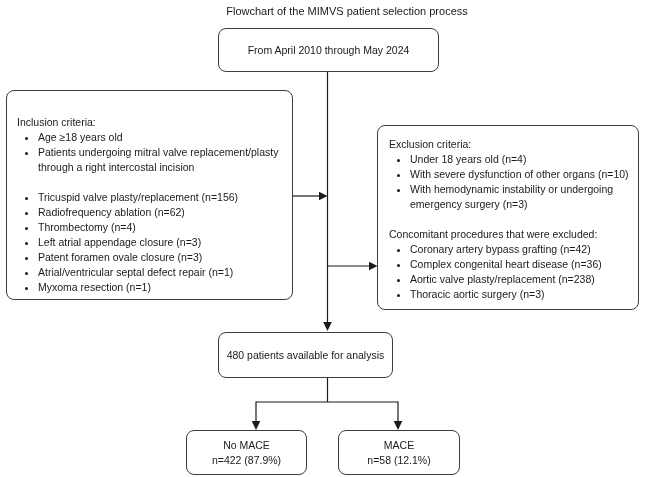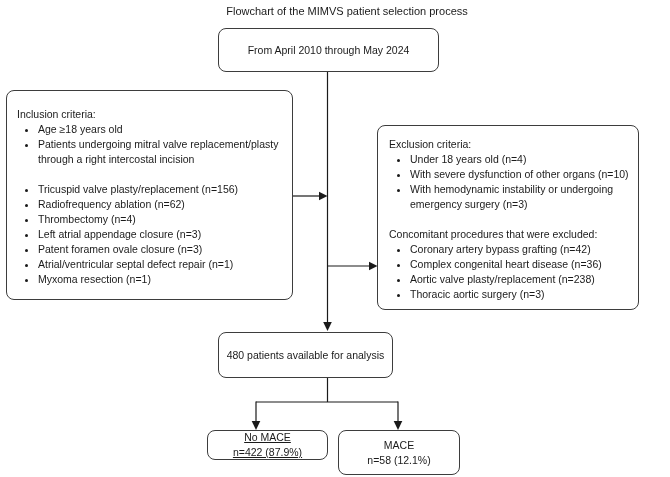--- a/index.html
+++ b/index.html
@@ -38,24 +38,24 @@
     color: #1a1a1a;
   }
   .box.centered {
     display: flex;
     flex-direction: column;
     align-items: center;
     justify-content: center;
     text-align: center;
   }
   #start-box    { left: 218px; top: 28px;  width: 221px; height: 44px; }
-  #inclusion-box{ left: 6px;   top: 90px;  width: 287px; height: 210px; padding: 16px 8px 0 10px; }
+  #inclusion-box{ left: 6px;   top: 90px;  width: 287px; height: 210px; padding: 24px 8px 0 10px; }
   #exclusion-box{ left: 377px; top: 125px; width: 262px; height: 185px; padding: 11px 8px 0 11px; }
   #analysis-box { left: 218px; top: 332px; width: 175px; height: 46px; }
-  #no-mace-box  { left: 207px; top: 430px; width: 121px; height: 30px; text-decoration: underline; }
+  #no-mace-box  { left: 186px; top: 430px; width: 121px; height: 45px; }
   #mace-box     { left: 338px; top: 430px; width: 122px; height: 45px; }
   .criteria-section + .criteria-section { margin-top: 15px; }
   .criteria-section ul {
     margin: 0;
     padding-left: 21px;
     list-style: disc outside;
   }
   .criteria-section li { overflow-wrap: break-word; }
   .line { stroke: #1a1a1a; stroke-width: 1.2; fill: none; }
   .arrowhead { fill: #1a1a1a; stroke: none; }

